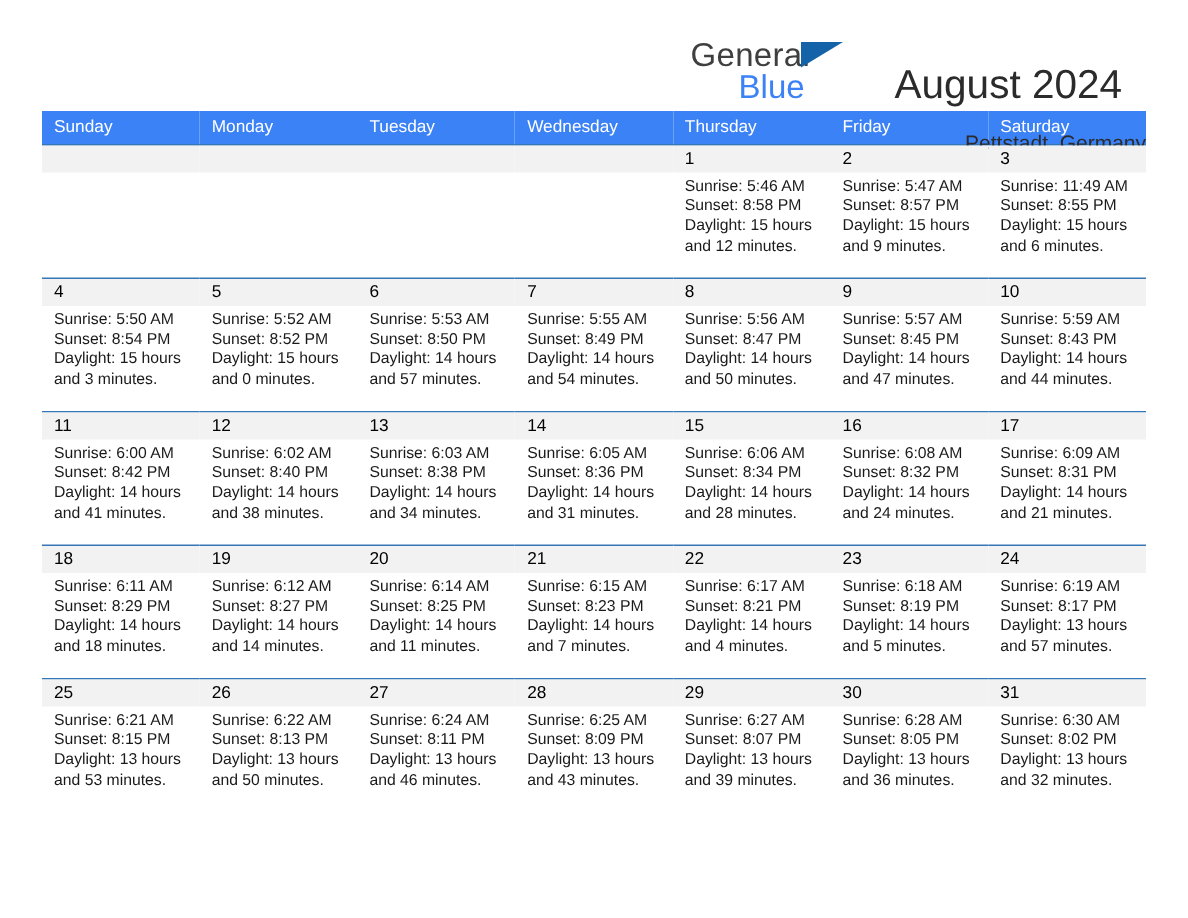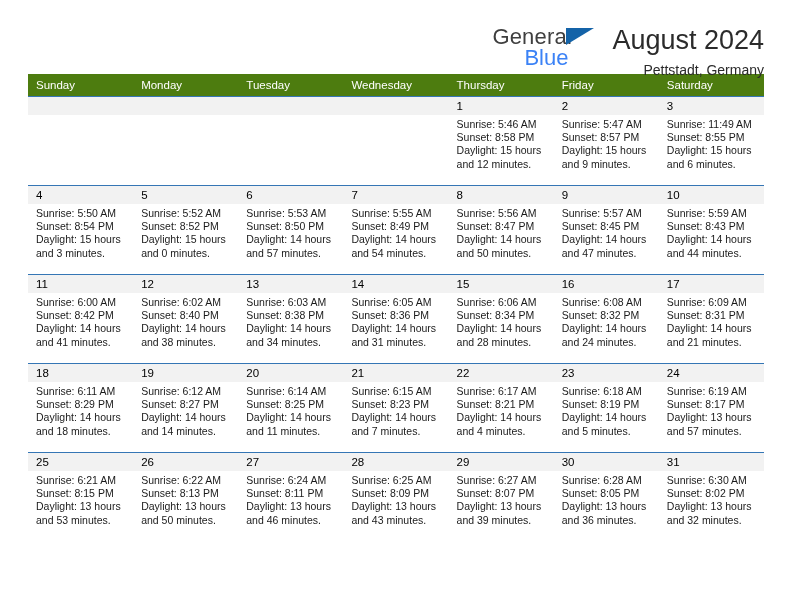--- a/index.html
+++ b/index.html
@@ -65,37 +65,37 @@
   }
   .title-wrap {
     text-align: right;
     padding-top: 0px;
   }
   .cal-title {
     font-size: 27px;
     font-weight: normal;
     color: #2b2b2b;
     line-height: 1.1;
-    margin: 0;
+    margin: 16px;
   }
   .cal-subtitle {
     font-size: 14px;
     color: #2b2b2b;
     margin-top: 7px;
     line-height: 1.1;
   }
 
   
   .calendar {
     width: 736px;
     border-collapse: collapse;
     table-layout: fixed;
   }
   .calendar th {
-    background: #4d7c0f;
+    background: #3b82f6;
     color: #ffffff;
     font-size: 11.5px;
     font-weight: normal;
     text-align: left;
     padding: 5px 0 5px 8px;
     height: 20px;
     box-sizing: border-box;
   }
   .calendar td {
     vertical-align: top;

